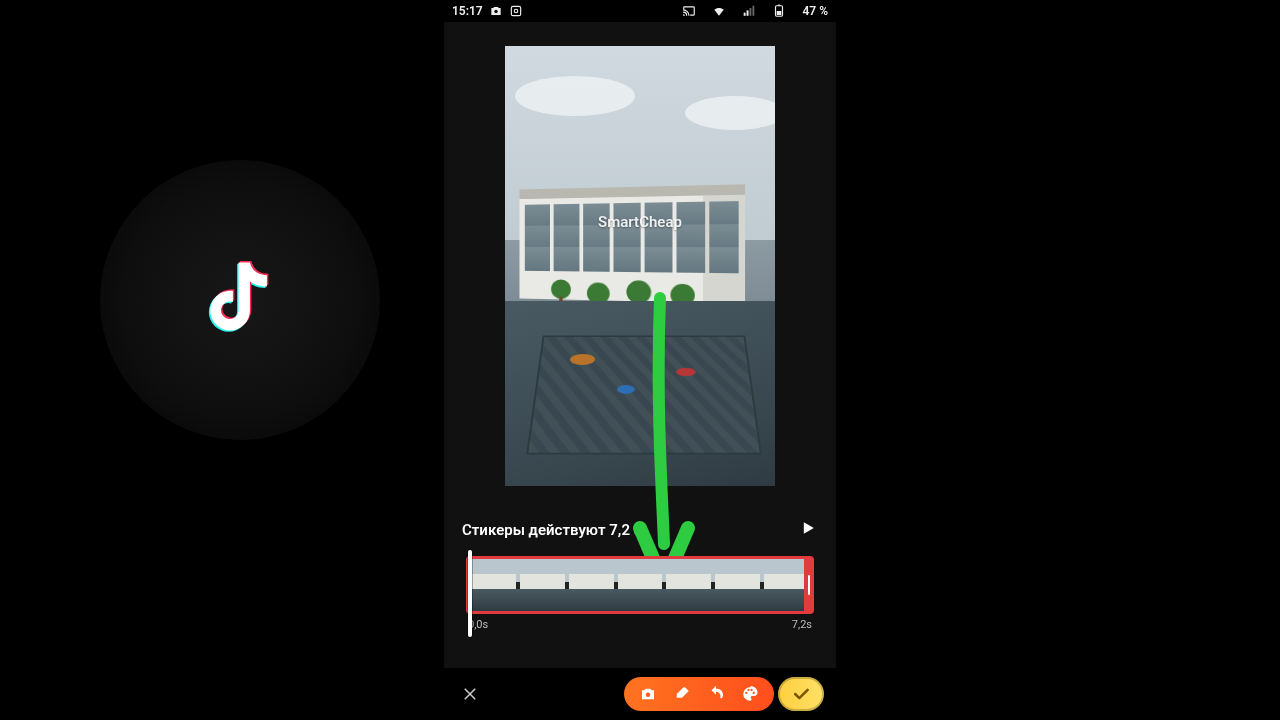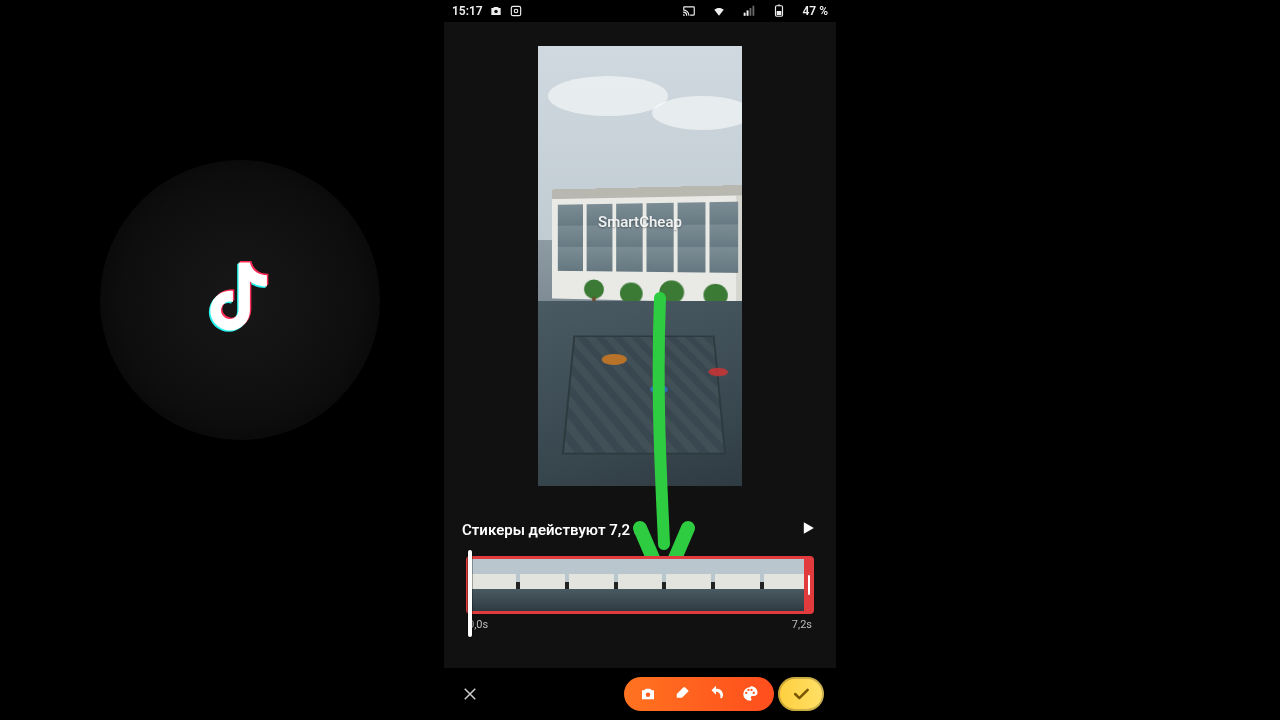--- a/index.html
+++ b/index.html
@@ -54,21 +54,21 @@
 
   
   .preview-area {
     position: relative;
     height: 488px;
     background: #111;
     display: flex; align-items: center; justify-content: center;
   }
   .video-preview {
     position: relative;
-    width: 204px; height: 440px;
+    width: 270px; height: 440px;
     background: linear-gradient(#c9d3d9 0%, #cbd5db 30%, #9aa8b0 31%, #54606a 100%);
     overflow: hidden;
   }
   .sky { position:absolute; top:0; left:0; right:0; height:44%;
     background: linear-gradient(#cfd9df,#c1ccd2); }
   .sky::before, .sky::after {
     content:""; position:absolute; border-radius:50%;
     background: rgba(255,255,255,.55);
   }
   .sky::before { width:120px; height:40px; left:10px; top:30px; }

